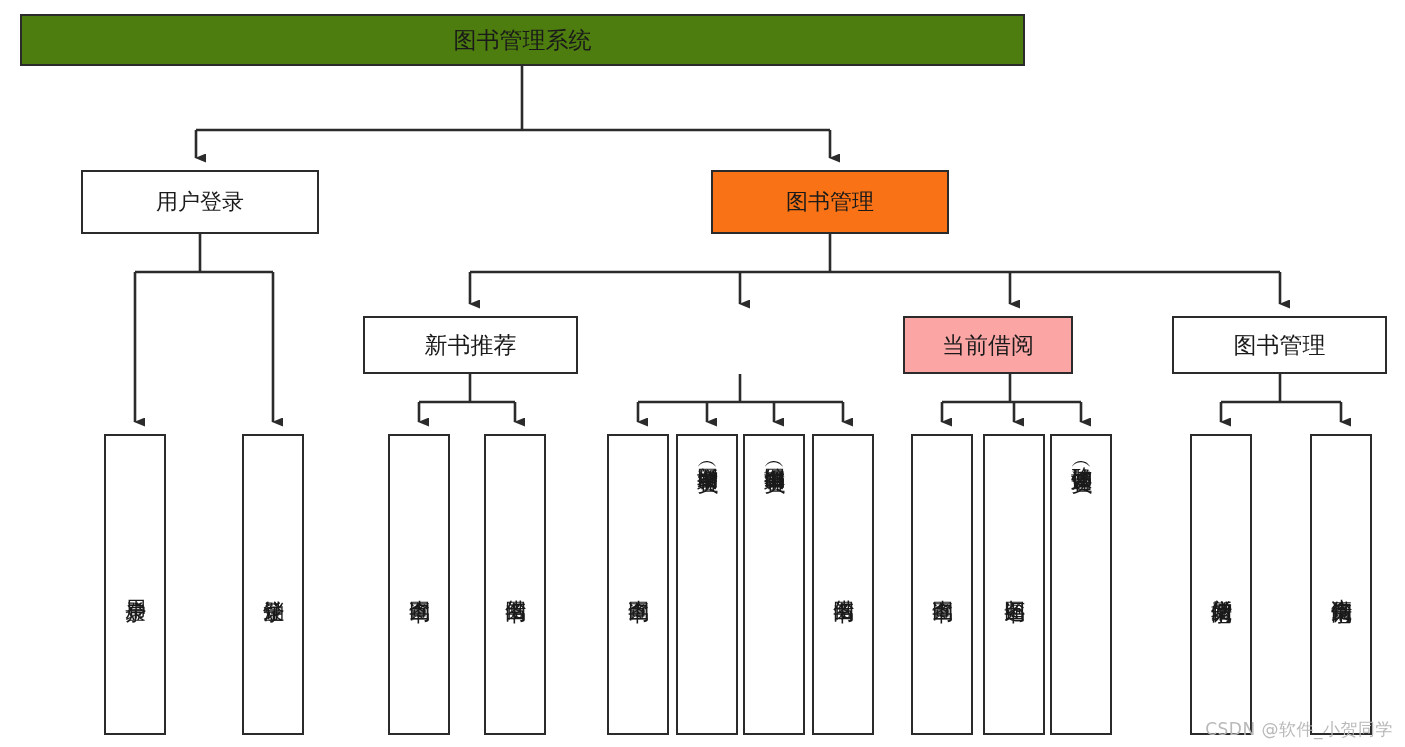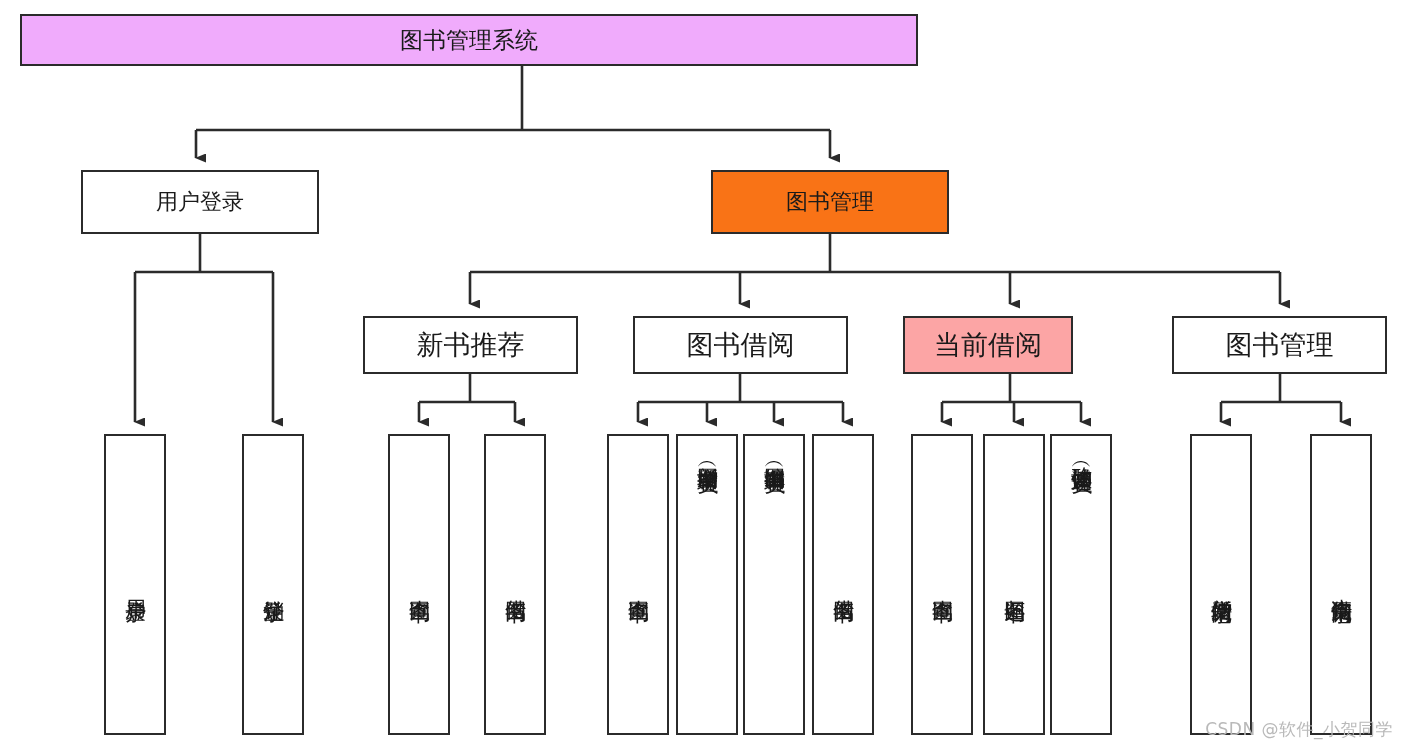--- a/index.html
+++ b/index.html
@@ -35,21 +35,21 @@
     color: #1a1a1a;
     z-index: 2;
   }
   .node.root {
     font-size: 23px;
   }
   .node.level1 {
     font-size: 22px;
   }
   .node.level2 {
-    font-size: 27px;
+    font-size: 23px;
   }
   .node.leaf {
     font-size: 21px;
     align-items: flex-start;
     justify-content: center;
     padding-top: 14px;
   }
   .node.leaf .vtext {
     writing-mode: vertical-rl;
     text-orientation: upright;
@@ -121,27 +121,26 @@
       <path d="M1014,402 L1014,422" marker-end="url(#arrowhead)"></path>
       <path d="M1081,402 L1081,422" marker-end="url(#arrowhead)"></path>
 
       <path d="M1280,374 L1280,402"></path>
       <path d="M1221,402 L1341,402"></path>
       <path d="M1221,402 L1221,422" marker-end="url(#arrowhead)"></path>
       <path d="M1341,402 L1341,422" marker-end="url(#arrowhead)"></path>
     </g>
   </svg>
 
-  <div class="node root" style="left: 20px; top: 14px; width: 898px; height: 52px; border-color: rgb(43, 43, 43); background: #f0abfc; color: rgb(26, 26, 26);">图书管理系统</div>
+  <div class="node root" style="left: 20px; top: 14px; width: 1005px; height: 52px; border-color: rgb(43, 43, 43); background: #4d7c0f; color: rgb(26, 26, 26);">图书管理系统</div>
 
   <div class="node level1" style="left: 81px; top: 170px; width: 238px; height: 64px; border-color: rgb(43, 43, 43); background: rgb(255, 255, 255); color: rgb(26, 26, 26);">用户登录</div>
   <div class="node level1" style="left: 711px; top: 170px; width: 238px; height: 64px; border-color: rgb(43, 43, 43); background: #f97316; color: rgb(26, 26, 26);">图书管理</div>
 
   <div class="node level2" style="left: 363px; top: 316px; width: 215px; height: 58px; border-color: rgb(43, 43, 43); background: rgb(255, 255, 255); color: rgb(26, 26, 26);">新书推荐</div>
-  <div class="node level2" style="left: 633px; top: 316px; width: 215px; height: 58px; border-color: rgb(43, 43, 43); background: rgb(255, 255, 255); color: rgb(26, 26, 26);">图书借阅</div>
   <div class="node level2" style="left: 903px; top: 316px; width: 170px; height: 58px; border-color: rgb(43, 43, 43); background: #fca5a5; color: rgb(26, 26, 26);">当前借阅</div>
   <div class="node level2" style="left: 1172px; top: 316px; width: 215px; height: 58px; border-color: rgb(43, 43, 43); background: rgb(255, 255, 255); color: rgb(26, 26, 26);">图书管理</div>
 
   <div class="node leaf centered" style="left: 104px; top: 434px; width: 62px; height: 301px; border-color: rgb(43, 43, 43); background: rgb(255, 255, 255); color: rgb(26, 26, 26);">
     <span class="vtext">用户登录</span>
   </div>
   <div class="node leaf centered" style="left: 242px; top: 434px; width: 62px; height: 301px; border-color: rgb(43, 43, 43); background: rgb(255, 255, 255); color: rgb(26, 26, 26);">
     <span class="vtext">注销登录</span>
   </div>
   <div class="node leaf centered" style="left: 388px; top: 434px; width: 62px; height: 301px; border-color: rgb(43, 43, 43); background: rgb(255, 255, 255); color: rgb(26, 26, 26);">

